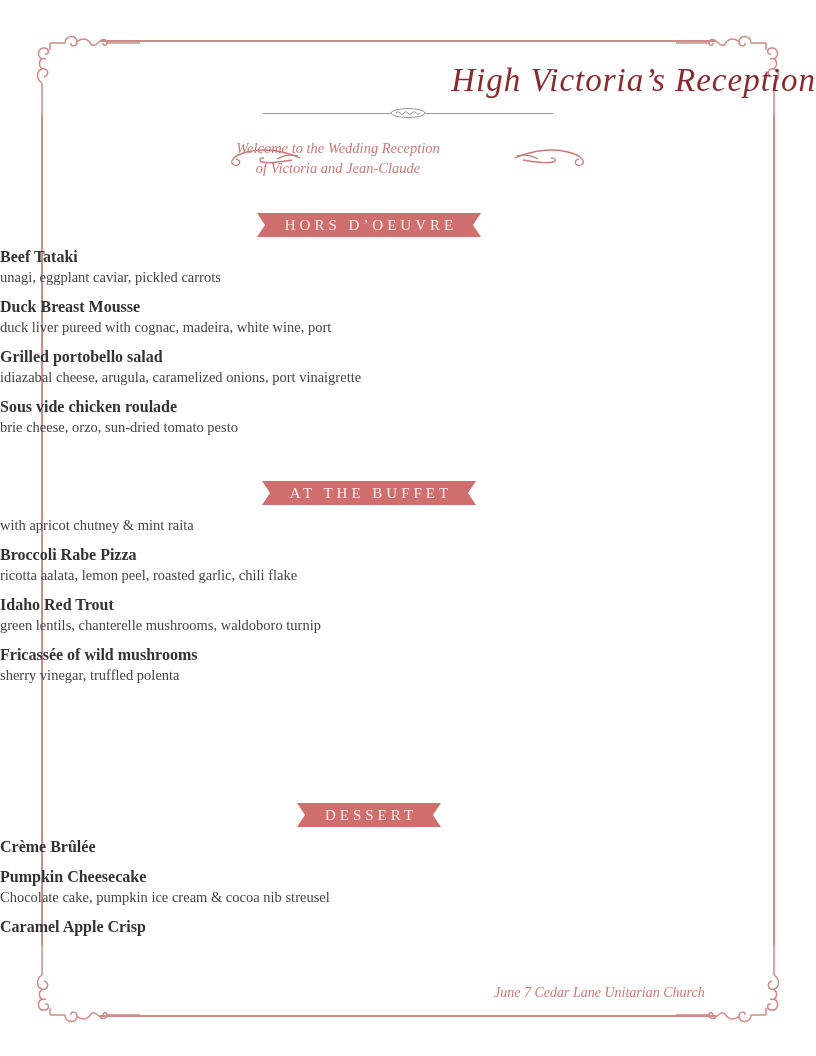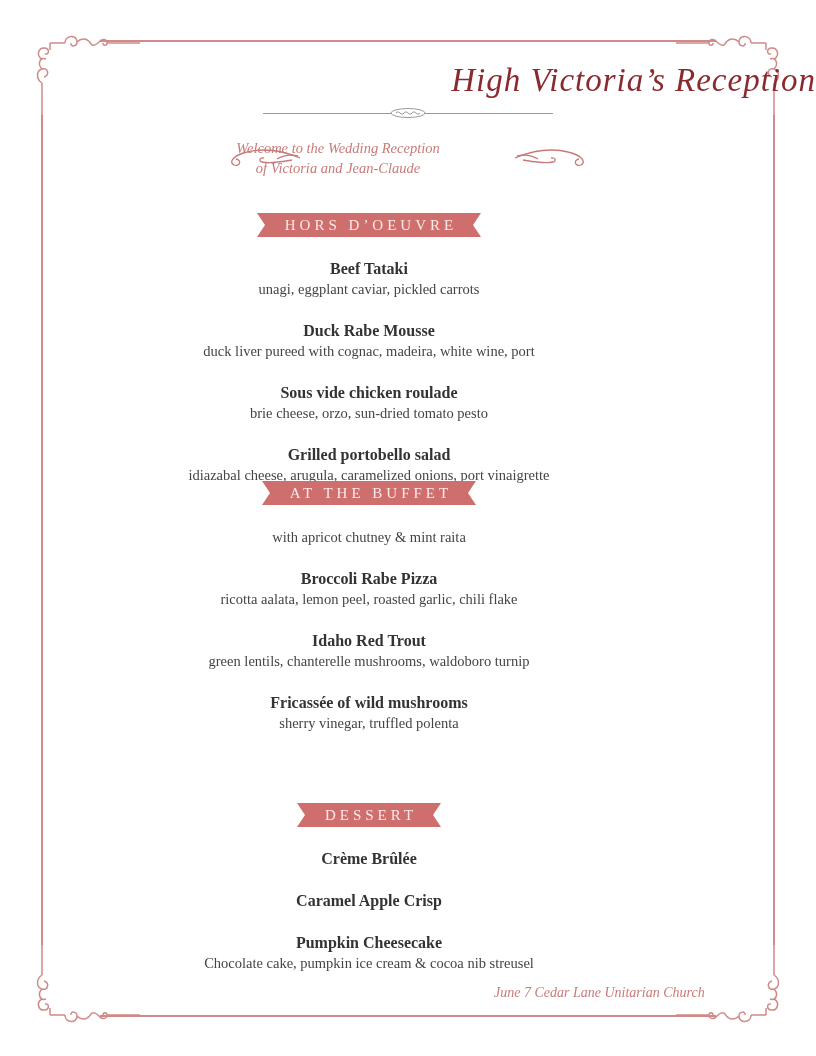--- a/index.html
+++ b/index.html
@@ -22,21 +22,21 @@
 
     .section { position: absolute; left: 0; width: 738px; text-align: center; }
     .ribbon { display: inline-block; position: relative; height: 24px; line-height: 24px;
               background: #cf6f6d; color: #fbeaea; font-family: "Liberation Serif", serif;
               font-size: 15px; letter-spacing: 4px; padding: 0 24px 0 28px; }
     .ribbon::before, .ribbon::after { content: ""; position: absolute; top: 0; width: 0; height: 0;
               border-top: 12px solid transparent; border-bottom: 12px solid transparent; }
     .ribbon::before { left: 0; border-left: 8px solid #ffffff; }
     .ribbon::after { right: 0; border-right: 8px solid #ffffff; }
 
-    .item { text-align: center; margin-top: 22px; }
+    .item { text-align: left; margin-top: 10px; }
     .item-name { font-family: "Liberation Serif", serif; font-weight: bold; font-size: 16px;
                  color: #333333; line-height: 20px; }
     .item-desc { font-family: "Liberation Serif", serif; font-size: 14.5px; color: #444444; line-height: 20px; }
     .items { margin-top: 6px; }
 
     .footer { position: absolute; top: 985px; left: 494px; font-family: "Liberation Serif", serif;
               font-style: italic; font-size: 14px; color: #c97a78; }
   </style>
 </head>
 <body>
@@ -91,30 +91,30 @@
 </div>
 
 <div class="section" style="top:213px;">
   <div class="ribbon">HORS D’OEUVRE</div>
   <div class="items">
     <div class="item">
       <div class="item-name">Beef Tataki</div>
       <div class="item-desc">unagi, eggplant caviar, pickled carrots</div>
     </div>
     <div class="item">
-      <div class="item-name">Duck Rabe Mousse</div>
+      <div class="item-name">Duck Breast Mousse</div>
       <div class="item-desc">duck liver pureed with cognac, madeira, white wine, port</div>
+    </div>
+    <div class="item">
+      <div class="item-name">Grilled portobello salad</div>
+      <div class="item-desc">idiazabal cheese, arugula, caramelized onions, port vinaigrette</div>
     </div>
     <div class="item">
       <div class="item-name">Sous vide chicken roulade</div>
       <div class="item-desc">brie cheese, orzo, sun-dried tomato pesto</div>
-    </div>
-    <div class="item">
-      <div class="item-name">Grilled portobello salad</div>
-      <div class="item-desc">idiazabal cheese, arugula, caramelized onions, port vinaigrette</div>
     </div>
   </div>
 </div>
 
 <div class="section" style="top:481px;">
   <div class="ribbon">AT THE BUFFET</div>
   <div class="items">
     <div class="item">
       <div class="item-desc">with apricot chutney &amp; mint raita</div>
     </div>
@@ -133,22 +133,22 @@
   </div>
 </div>
 
 <div class="section" style="top:803px;">
   <div class="ribbon">DESSERT</div>
   <div class="items">
     <div class="item">
       <div class="item-name">Crème Brûlée</div>
     </div>
     <div class="item">
-      <div class="item-name">Caramel Apple Crisp</div>
+      <div class="item-name">Pumpkin Cheesecake</div>
+      <div class="item-desc">Chocolate cake, pumpkin ice cream &amp; cocoa nib streusel</div>
     </div>
     <div class="item">
-      <div class="item-name">Pumpkin Cheesecake</div>
-      <div class="item-desc">Chocolate cake, pumpkin ice cream &amp; cocoa nib streusel</div>
+      <div class="item-name">Caramel Apple Crisp</div>
     </div>
   </div>
 </div>
 
 <div class="footer">June 7 Cedar Lane Unitarian Church</div>
 
 </body></html>

